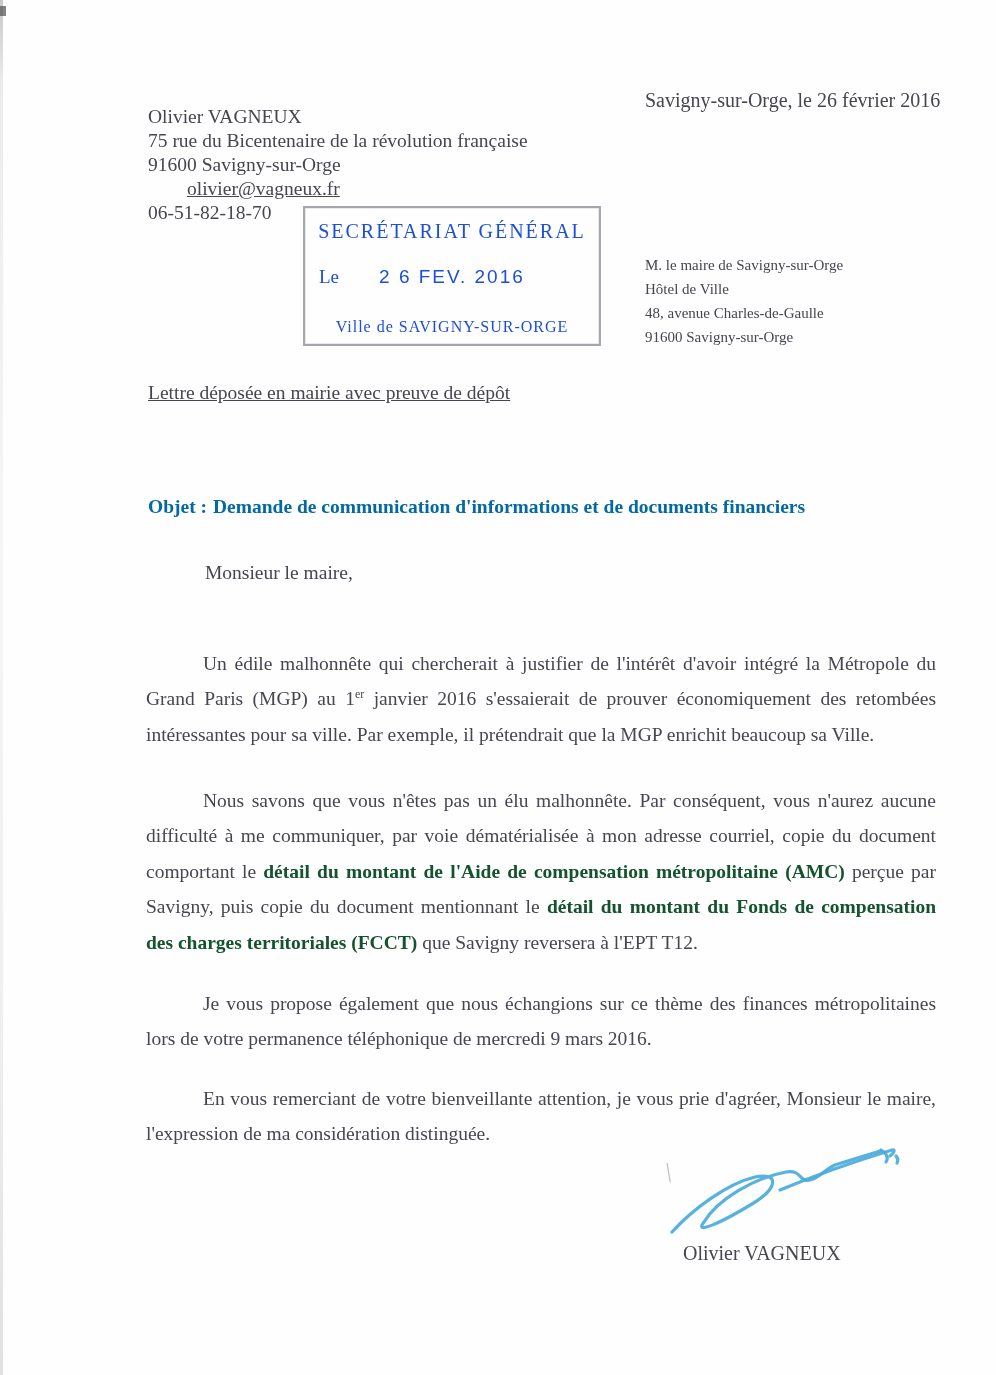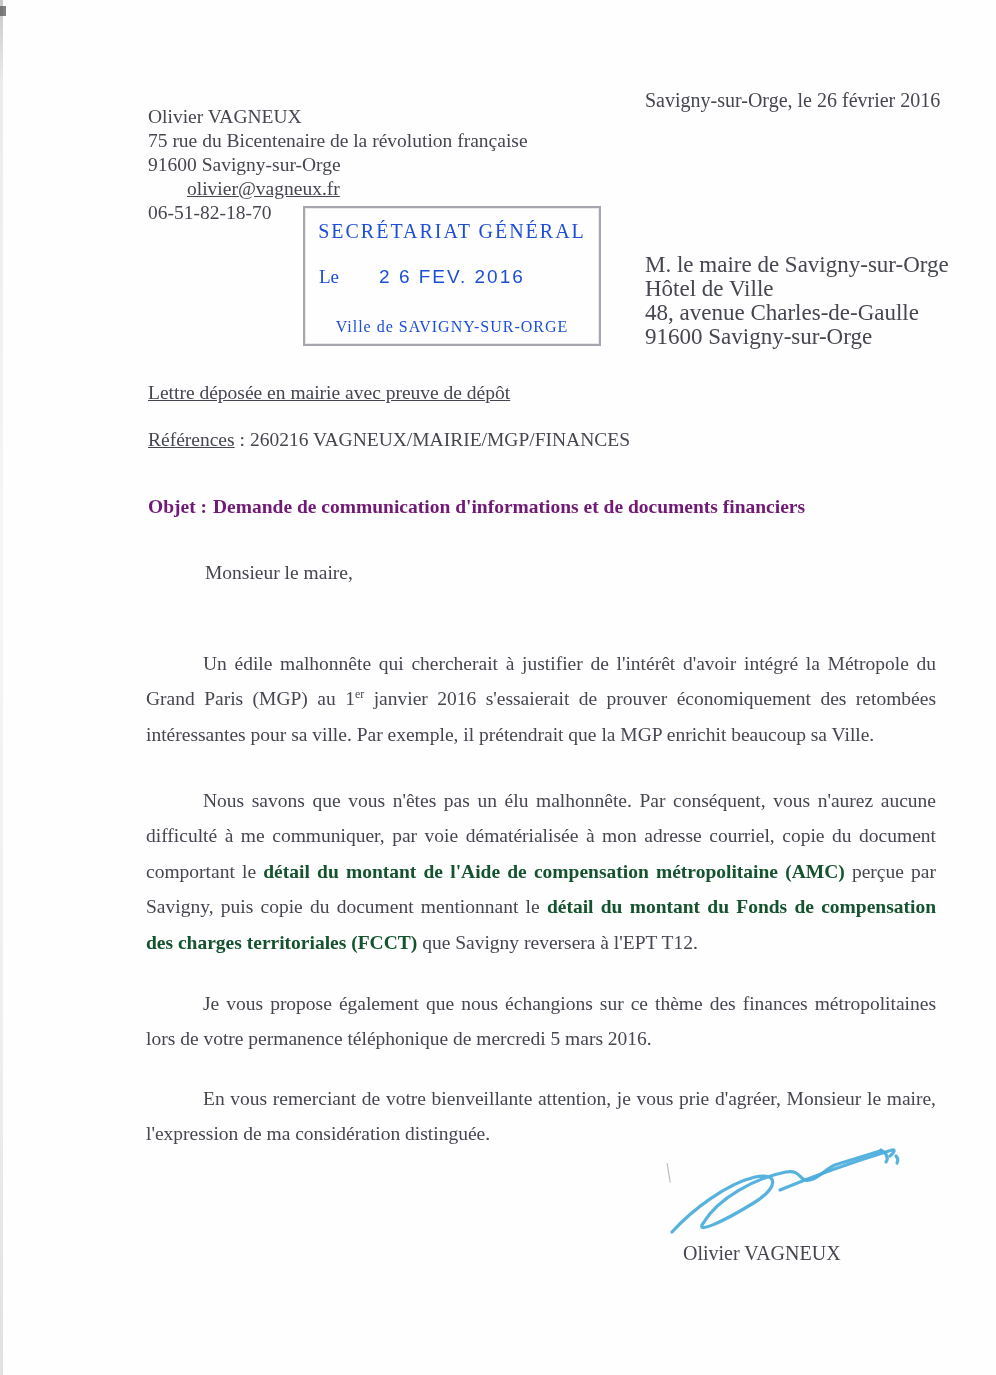--- a/index.html
+++ b/index.html
@@ -41,33 +41,33 @@
   .stamp-dateline{position:absolute;top:58px;left:14px;font-size:19px;white-space:nowrap;}
   .stamp-date{
     margin-left:40px;font-family:Liberation Sans, sans-serif;
     font-size:19px;letter-spacing:2px;
   }
   .stamp-footer{
     position:absolute;bottom:8px;left:0;width:100%;text-align:center;
     font-size:16px;letter-spacing:1px;white-space:nowrap;
   }
 
-  .recipient{position:absolute;left:645px;top:253px;font-size:23px;line-height:24px;}
+  .recipient{position:absolute;left:645px;top:253px;font-size:15px;line-height:24px;}
 
   .delivery-note{
     position:absolute;left:148px;top:382px;font-size:19.5px;
     text-decoration:underline;white-space:nowrap;
   }
   .references{position:absolute;left:148px;top:429px;font-size:19.5px;white-space:nowrap;}
   .references .label{text-decoration:underline;}
   .references .value{margin-left:5px;}
 
   .subject{
     position:absolute;left:148px;top:496px;font-size:19.5px;font-weight:bold;
-    color:#701a75;white-space:nowrap;
+    color:#0369a1;white-space:nowrap;
   }
   .subject .label{margin-right:6px;}
 
   .salutation{position:absolute;left:205px;top:562px;font-size:19.5px;}
 
   .para{
     position:absolute;left:146px;width:790px;
     font-size:19.5px;line-height:35.5px;
     text-align:justify;text-indent:57px;
   }
@@ -110,35 +110,32 @@
 
   <div class="recipient">
     <div>M. le maire de Savigny-sur-Orge</div>
     <div>Hôtel de Ville</div>
     <div>48, avenue Charles-de-Gaulle</div>
     <div>91600 Savigny-sur-Orge</div>
   </div>
 
   <div class="delivery-note">Lettre déposée en mairie avec preuve de dépôt</div>
 
-  <div class="references">
-    <span class="label">Références</span><span class="value">: 260216 VAGNEUX/MAIRIE/MGP/FINANCES</span>
-  </div>
 
   <div class="subject">
     <span class="label">Objet :</span><span>Demande de communication d'informations et de documents financiers</span>
   </div>
 
   <div class="salutation">Monsieur le maire,</div>
 
   <p class="para p1"><span>Un édile malhonnête qui chercherait à justifier de l'intérêt d'avoir intégré la Métropole du Grand Paris (MGP) au 1</span><sup>er</sup><span> janvier 2016 s'essaierait de prouver économiquement des retombées intéressantes pour sa ville. Par exemple, il prétendrait que la MGP enrichit beaucoup sa Ville.</span></p>
 
   <p class="para p2"><span>Nous savons que vous n'êtes pas un élu malhonnête. Par conséquent, vous n'aurez aucune difficulté à me communiquer, par voie dématérialisée à mon adresse courriel, copie du document comportant le </span><b>détail du montant de l'Aide de compensation métropolitaine (AMC)</b><span> perçue par Savigny, puis copie du document mentionnant le </span><b>détail du montant du Fonds de compensation des charges territoriales (FCCT)</b><span> que Savigny reversera à l'EPT T12.</span></p>
 
-  <p class="para p3">Je vous propose également que nous échangions sur ce thème des finances métropolitaines lors de votre permanence téléphonique de mercredi 5 mars 2016.</p>
+  <p class="para p3">Je vous propose également que nous échangions sur ce thème des finances métropolitaines lors de votre permanence téléphonique de mercredi 9 mars 2016.</p>
 
   <p class="para p4">En vous remerciant de votre bienveillante attention, je vous prie d'agréer, Monsieur le maire, l'expression de ma considération distinguée.</p>
 
   <div class="pencil-mark">╲</div>
 
   <div class="signature">
     <svg width="240" height="112" viewBox="0 0 240 112">
       <path d="M10,96 C30,74 64,48 93,41 C117,36 117,52 90,68 C62,85 31,100 42,86 C56,63 92,42 124,36 C140,33 137,47 148,44 C160,41 164,31 176,28 C190,24 204,19 218,15"></path>
       <path d="M118,54 C154,39 194,25 230,14 C234,13 232,17 228,20"></path>
       <path d="M219,14 C224,17 227,21 224,26"></path>

